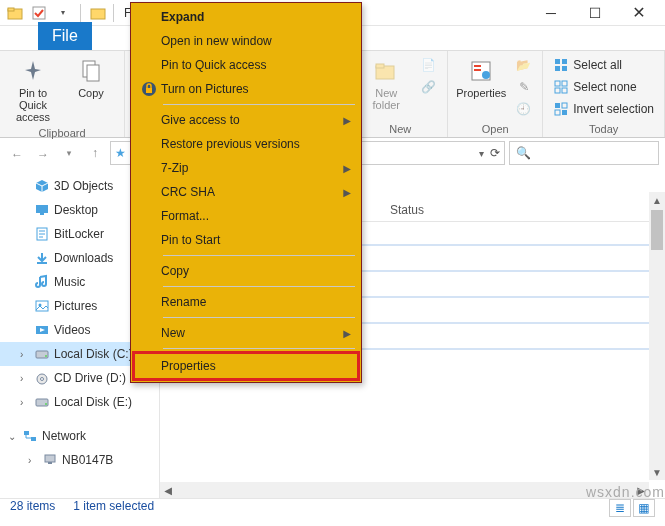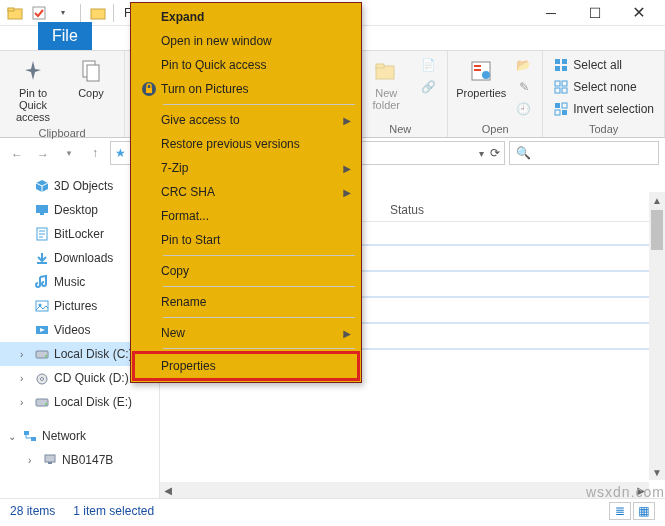--- a/index.html
+++ b/index.html
@@ -68,21 +68,21 @@
 
 .vscroll { position: absolute; right: 0; top: 24px; bottom: 18px; width: 16px; background: #f0f0f0; }
 .vscroll .thumb { position: absolute; left: 2px; right: 2px; top: 18px; height: 40px; background: #c2c2c2; }
 .vscroll .arr { position: absolute; left: 0; right: 0; height: 16px; display:flex; align-items:center; justify-content:center; color:#666; font-size:10px; }
 .vscroll .arr.up { top: 0; } .vscroll .arr.dn { bottom: 0; }
 .hscroll { position: absolute; left: 0; right: 16px; bottom: 0; height: 16px; background: #f0f0f0; }
 .hscroll .arr { position: absolute; top:0; bottom:0; width:16px; display:flex; align-items:center; justify-content:center; color:#666; font-size:10px; }
 .hscroll .arr.l { left:0 } .hscroll .arr.r { right:0 }
 
 
-.status { height: 24px; border-top: 1px solid #e5e5e5; display: flex; align-items: center; padding: 0 10px; font-size: 12px; color: #1a4ea0; gap: 18px; }
+.status { height: 24px; border-top: 1px solid #e5e5e5; display: flex; padding: 0 10px; font-size: 12px; color: #1a4ea0; gap: 18px; }
 .watermark { position: absolute; right: 0; bottom: 26px; font-size: 14px; color: #aaa; letter-spacing: 1px; }
 .view-toggle { margin-left: auto; display: flex; gap: 2px; }
 .view-toggle .vt { width: 22px; height: 18px; border: 1px solid #ccc; display: flex; align-items:center; justify-content:center; color:#1979ca; }
 </style>
 </head>
 <body>
 
 <div class="titlebar">
   <div class="qat">
     <div class="qat-btn">
@@ -337,21 +337,21 @@
         <span>Local Disk (C:)</span>
       </div>
       <div class="tree-item">
         <span class="tree-chev">›</span>
         <span class="tree-ic">
           <svg width="16" height="16">
             <circle cx="8" cy="9" r="5" fill="#e8e8e8" stroke="#7a8aa0"></circle>
             <circle cx="8" cy="9" r="1.5" fill="#fff" stroke="#7a8aa0"></circle>
           </svg>
         </span>
-        <span>CD Quick (D:)</span>
+        <span>CD Drive (D:)</span>
       </div>
       <div class="tree-item">
         <span class="tree-chev">›</span>
         <span class="tree-ic">
           <svg width="16" height="16">
             <rect x="2" y="5" width="12" height="7" rx="1" fill="#c5ccd6" stroke="#7a8aa0"></rect>
             <circle cx="12" cy="10" r="1" fill="#5bd65b"></circle>
           </svg>
         </span>
         <span>Local Disk (E:)</span>

